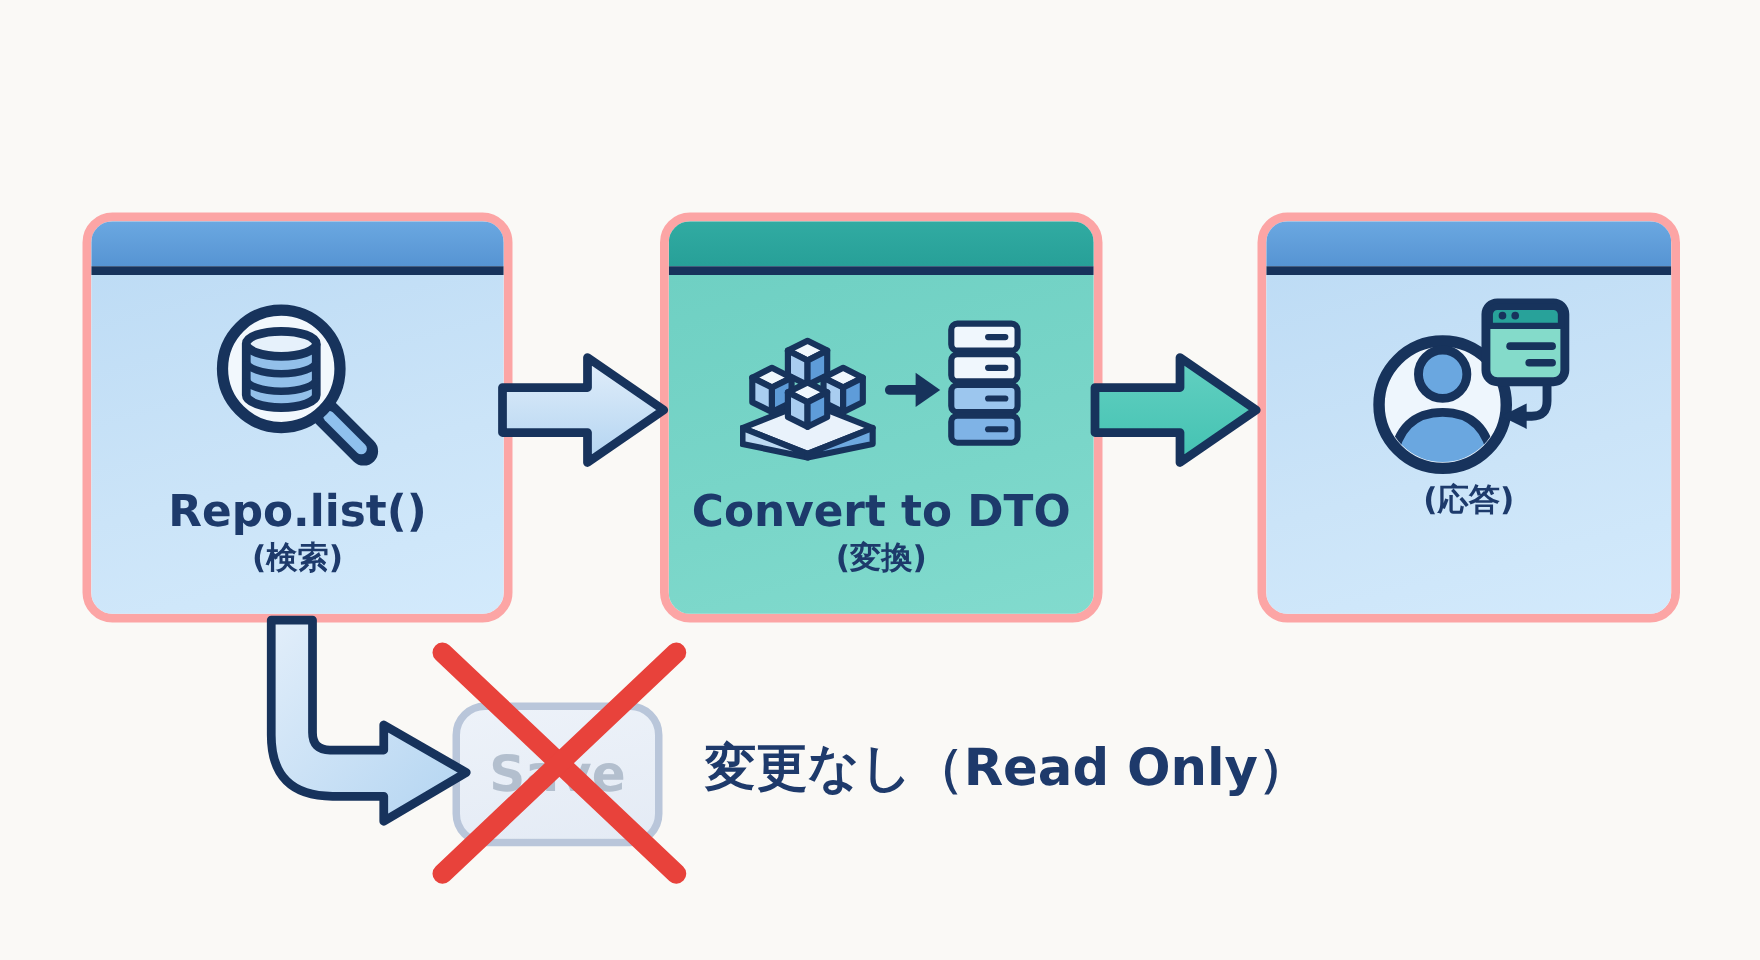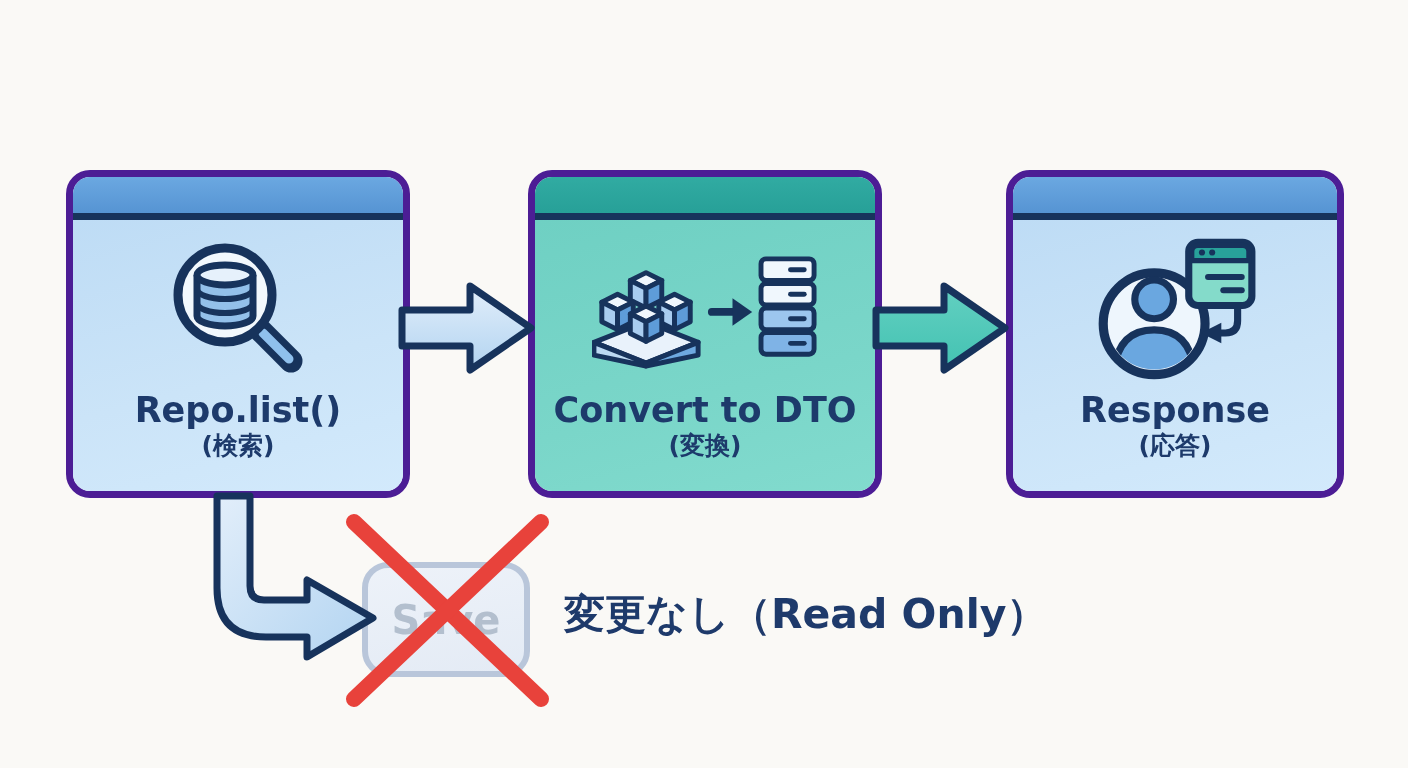--- a/index.html
+++ b/index.html
@@ -16,21 +16,21 @@
   .title{
     position:absolute;left:0;top:52px;width:100%;
     text-align:center;
     font-size:52px;font-weight:bold;letter-spacing:-1px;
     color:#1e3a6e;
     z-index:2;
   }
   .node{
     position:absolute;top:170px;height:328px;
     box-sizing:border-box;
-    border:7px solid #4c1d95;
+    border:7px solid #fca5a5;
     border-radius:24px;
     overflow:hidden;
     z-index:1;
   }
   .node-repo{left:66px;width:344px;}
   .node-dto{left:528px;width:354px;}
   .node-response{left:1006px;width:338px;}
   .node-header{
     height:36px;
     border-bottom:7px solid #17335c;
@@ -163,21 +163,20 @@
           <path d="M 99,26 v -9 a 6,6 0 0 1 6,-6 h 44 a 6,6 0 0 1 6,6 v 9 z" fill="#28a29a" stroke="#17335c" stroke-width="5"></path>
           <circle cx="109" cy="18" r="3" fill="#17335c"></circle>
           <circle cx="119" cy="18" r="3" fill="#17335c"></circle>
           <line x1="115" y1="42" x2="148" y2="42" stroke="#17335c" stroke-width="6" stroke-linecap="round"></line>
           <line x1="130" y1="55" x2="148" y2="55" stroke="#17335c" stroke-width="6" stroke-linecap="round"></line>
 
           <path d="M 144,72 v 13 q 0,12 -12,12 h -8" fill="none" stroke="#17335c" stroke-width="7"></path>
           <polygon points="128,87 108,97 128,107" fill="#17335c"></polygon>
         </svg>
       </div>
-      <div class="node-label">Response</div>
       <div class="node-sublabel">(応答)</div>
     </div>
   </div>
 
   <svg class="flow-arrow" style="left:398px;top:278px;" width="140" height="100" viewBox="0 0 140 100">
     <defs>
       <linearGradient id="gradBlueArrow" x1="0" y1="0" x2="0" y2="1">
         <stop offset="0" stop-color="#e2eefa"></stop>
           <stop offset="1" stop-color="#b2d4f1"></stop>
       </linearGradient>

